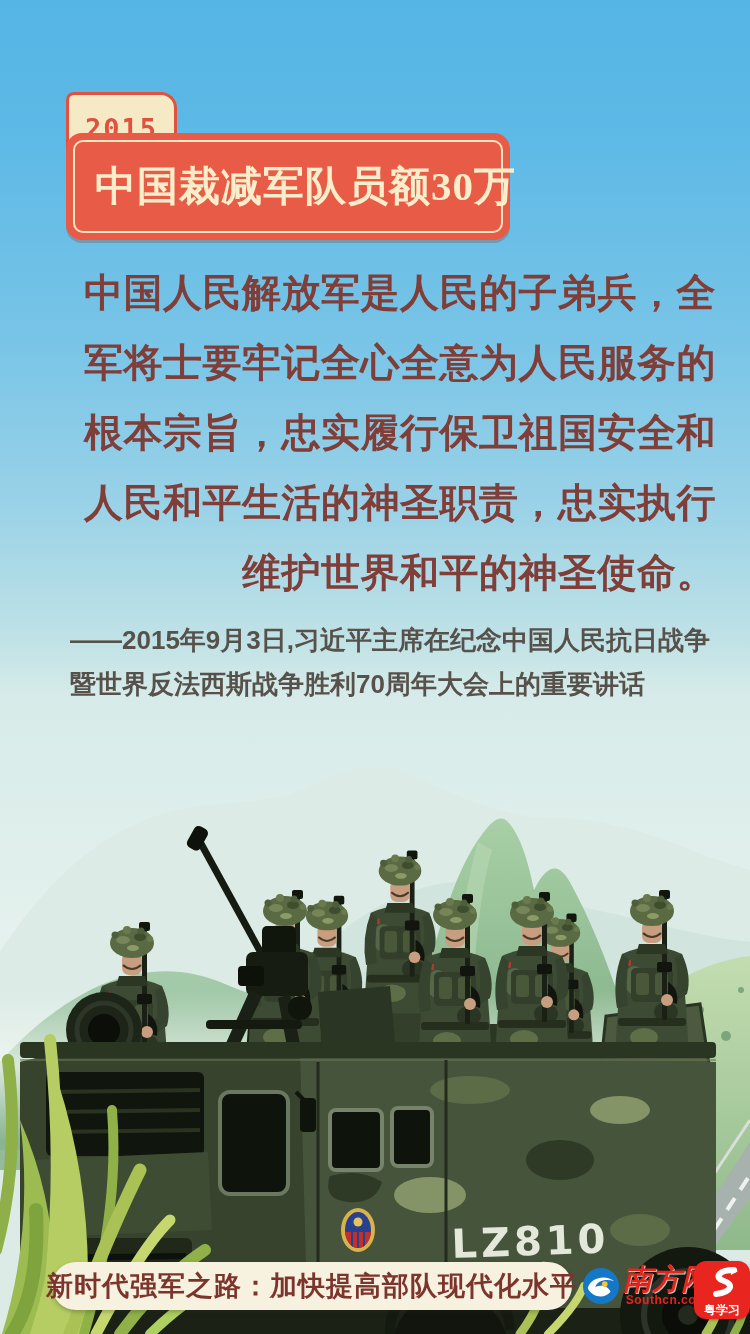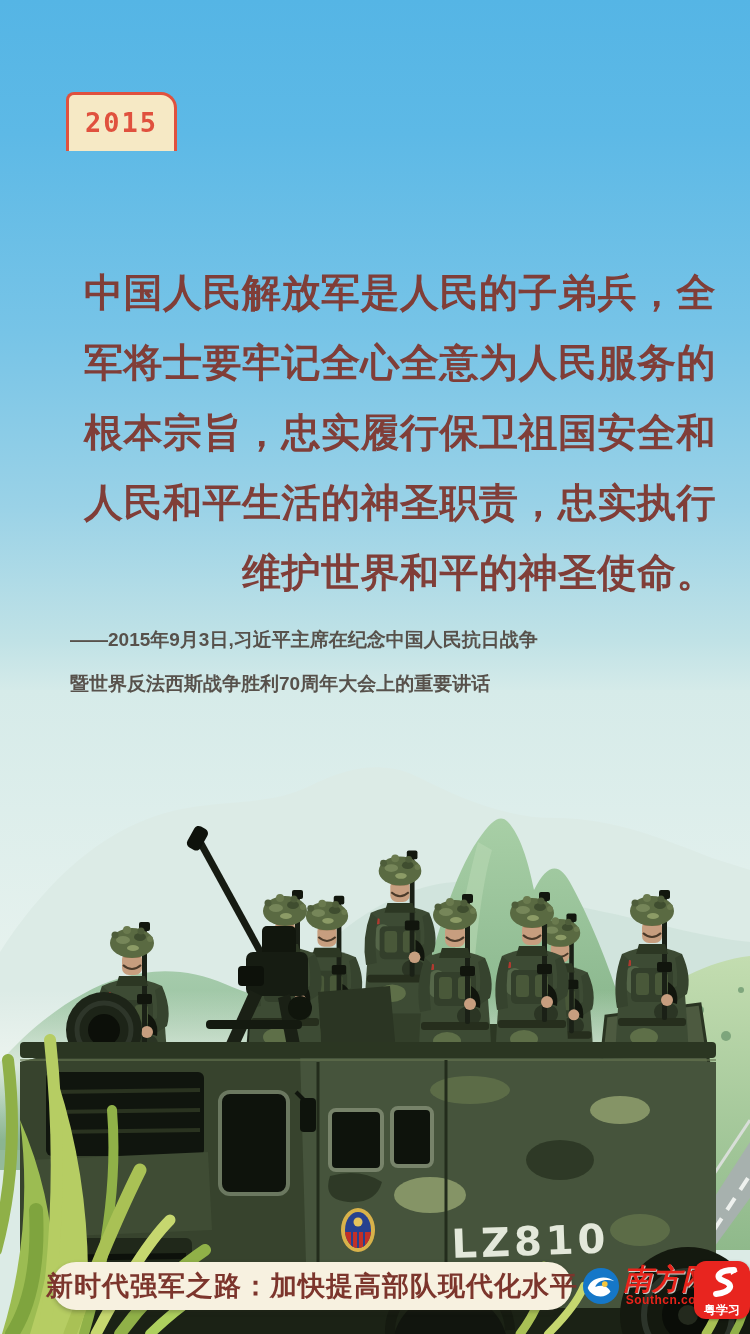--- a/index.html
+++ b/index.html
@@ -7,21 +7,21 @@
     position:relative; width:750px; height:1334px; overflow:hidden;
     background: linear-gradient(180deg,#55b5e5 0%,#5db9e6 10%,#77c4e7 25%,#9ad2e7 38%,#c0e2e6 48%,#d6ebe9 52%,#e2efeb 100%);
     font-family:"Liberation Sans","DejaVu Sans",sans-serif;
   }
   .year-tab {
     position:absolute; left:66px; top:92px; z-index:2;
     background:#f6e9c5; color:#e0513e;
     border:3px solid #e0513e; border-bottom:none;
     border-radius:8px 16px 0 0;
     font-family:"DejaVu Sans Mono","Liberation Mono",monospace;
-    font-size:27px; font-weight:800; line-height:36px; padding:10px 16px; letter-spacing:2px;
+    font-size:27px; font-weight:800; line-height:36px; padding:16px 16px; letter-spacing:2px;
   }
   .title-banner {
     position:absolute; left:66px; top:133px; width:444px; height:107px; z-index:2;
     background:#e85b47; border-radius:16px;
     box-shadow:0 3px 0 rgba(150,40,25,.25);
   }
   .title-inner {
     position:absolute; inset:7px; border:2px solid #f6e8c2; border-radius:10px;
     display:flex; align-items:center; padding-left:20px;
     color:#f9edca; font-family:"Liberation Serif","DejaVu Serif",serif;
@@ -29,21 +29,21 @@
   }
   .quote {
     position:absolute; left:66px; top:258px; width:650px; z-index:2;
     white-space:pre-line; color:#803e38;
     font-family:"Liberation Serif","DejaVu Serif",serif;
     font-size:39px; font-weight:700; line-height:70px; letter-spacing:0.5px;text-align:right;
   }
   .citation {
     position:absolute; left:70px; top:618px; width:662px; z-index:2;
     white-space:pre-line; color:#57514b;
-    font-size:19px; font-weight:700; line-height:44px;
+    font-size:26px; font-weight:700; line-height:44px;
   }
   .scene { position:absolute; left:0; top:690px; width:750px; height:644px; display:block; z-index:1; }
   .footer-banner {
     position:absolute; left:52px; top:1262px; width:520px; height:48px; z-index:3;
     background:#f7f1e0; border-radius:28px;
     display:flex; align-items:center; justify-content:center;
     color:#7c352c; font-family:"Liberation Serif","DejaVu Serif",serif;
     font-size:27px; font-weight:900; letter-spacing:1px; white-space:nowrap;
     box-shadow:0 2px 4px rgba(40,40,30,.3);
   }
@@ -65,20 +65,23 @@
   .yx-s { position:absolute; top:5px; left:10px; width:36px; height:32px; }
   .yx-name { color:#ffffff; font-size:12px; font-weight:800; line-height:17px; }
 </style>
 </head>
 <body>
 
 <div class="poster">
 
   <div class="year-tab">2015</div>
 
+  <div class="title-banner">
+    <div class="title-inner">中国裁减军队员额30万</div>
+  </div>
 
   <div class="quote">中国人民解放军是人民的子弟兵，全
 军将士要牢记全心全意为人民服务的
 根本宗旨，忠实履行保卫祖国安全和
 人民和平生活的神圣职责，忠实执行
 维护世界和平的神圣使命。</div>
 
   <div class="citation">——2015年9月3日,习近平主席在纪念中国人民抗日战争
 暨世界反法西斯战争胜利70周年大会上的重要讲话</div>
 

